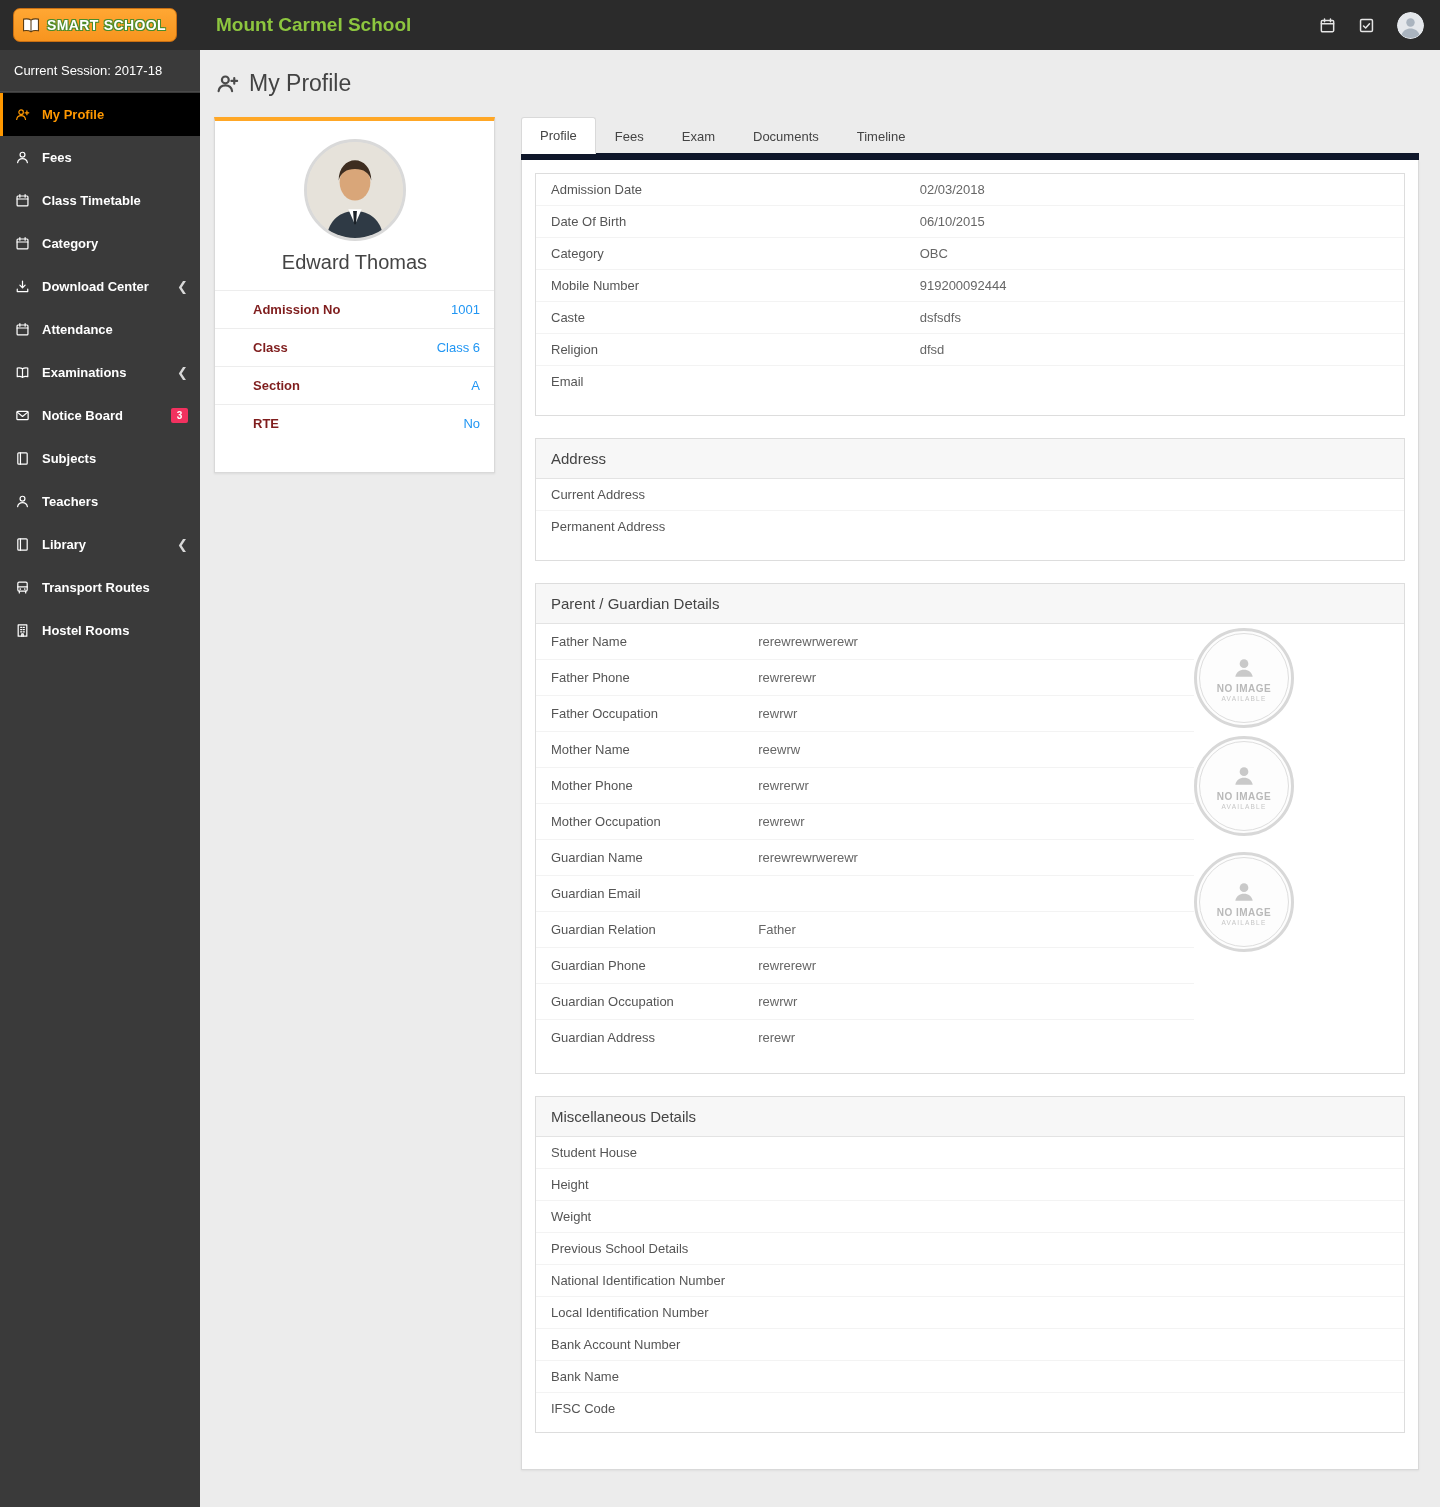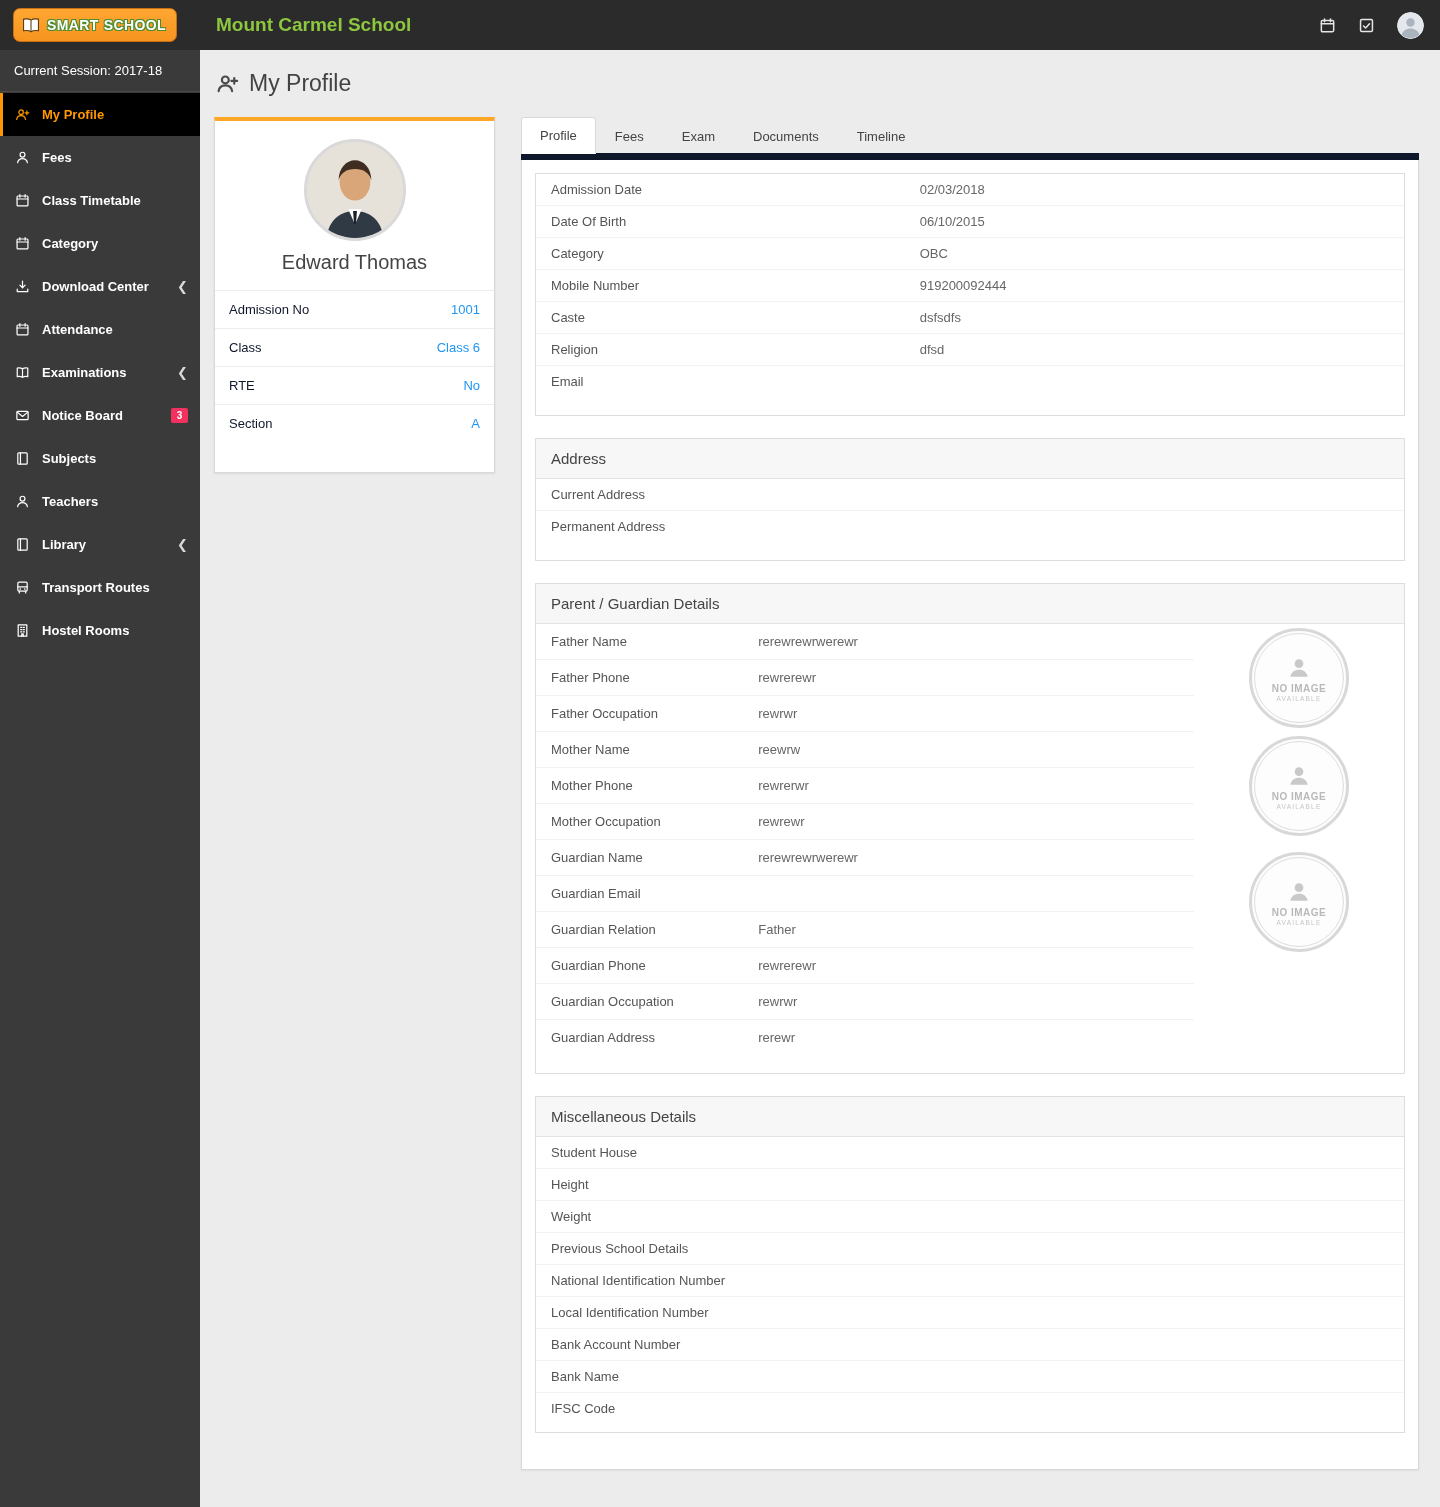--- a/index.html
+++ b/index.html
@@ -65,21 +65,21 @@
   .stu-photo {
     width:102px; height:102px; border-radius:50%; margin:18px auto 10px;
     border:3px solid #d9d9d9; overflow:hidden; background:#e8e4dc;
   }
   .stu-photo svg { width:100%; height:100%; display:block; }
   .stu-name { text-align:center; font-size:20px; color:#444; margin:4px 0 16px; font-weight:normal; }
   .stu-row {
     display:flex; justify-content:space-between; align-items:center;
     padding:11px 14px; border-top:1px solid #ededed; font-size:13px;
   }
-  .stu-row .sl { font-weight:normal; color:#0f172a; }
+  .stu-row .sl { font-weight:bold; color:#7f1d1d;margin-left:24px; }
   .stu-row .sv { color:#2196f3; }
   
   .right-col { flex:1; min-width:0; }
   .tabs { display:flex; align-items:flex-end; border-bottom:7px solid #0f172a; }
   .tab {
     padding:10px 18px; font-size:13px; color:#444; cursor:pointer;
     border:1px solid transparent; border-bottom:none; margin-bottom:-1px;
     border-radius:3px 3px 0 0;
   }
   .tab.active { background:#fff; border-color:#d9d9d9; border-bottom:1px solid #fff; }
@@ -96,21 +96,21 @@
   }
   .frow { display:flex; padding:8px 15px; border-bottom:1px solid #f3f3f3; font-size:13px; }
   .frow .lbl { flex:0 0 44%; color:#555; }
   .frow .val { color:#666; }
   .rows-plain .frow:last-child { border-bottom:none; }
   
   .g-group { display:flex; }
   .g-rows { flex:1; min-width:0; }
   .g-rows .frow { padding:10px 15px; }
   .g-rows .lbl { flex:0 0 33%; }
-  .g-img { width:210px; flex-shrink:0; display:flex; align-items:center; justify-content:center; }
+  .g-img { width:210px; flex-shrink:0; display:flex; align-items:center; }
   .g-img.top { align-items:flex-start; padding-top:12px; }
   .g-group:last-child .g-rows .frow:last-child { border-bottom:none; }
   
   .noimg {
     width:100px; height:100px; border-radius:50%; border:3px solid #d8d8d8;
     background:#fdfdfd; position:relative; display:flex; flex-direction:column;
     align-items:center; justify-content:center; gap:1px;
   }
   .noimg::before {
     content:""; position:absolute; inset:2px; border:1px solid #dedede; border-radius:50%;
@@ -301,26 +301,26 @@
 
         <div class="stu-row">
           <span class="sl">Admission No</span>
           <span class="sv">1001</span>
         </div>
         <div class="stu-row">
           <span class="sl">Class</span>
           <span class="sv">Class 6</span>
         </div>
         <div class="stu-row">
+          <span class="sl">Section</span>
+          <span class="sv">A</span>
+        </div>
+        <div class="stu-row">
           <span class="sl">RTE</span>
           <span class="sv">No</span>
-        </div>
-        <div class="stu-row">
-          <span class="sl">Section</span>
-          <span class="sv">A</span>
         </div>
       </div>
 
       <div class="right-col">
         <div class="tabs">
           <div class="tab active">Profile</div>
           <div class="tab">Fees</div>
           <div class="tab">Exam</div>
           <div class="tab">Documents</div>
           <div class="tab">Timeline</div>

